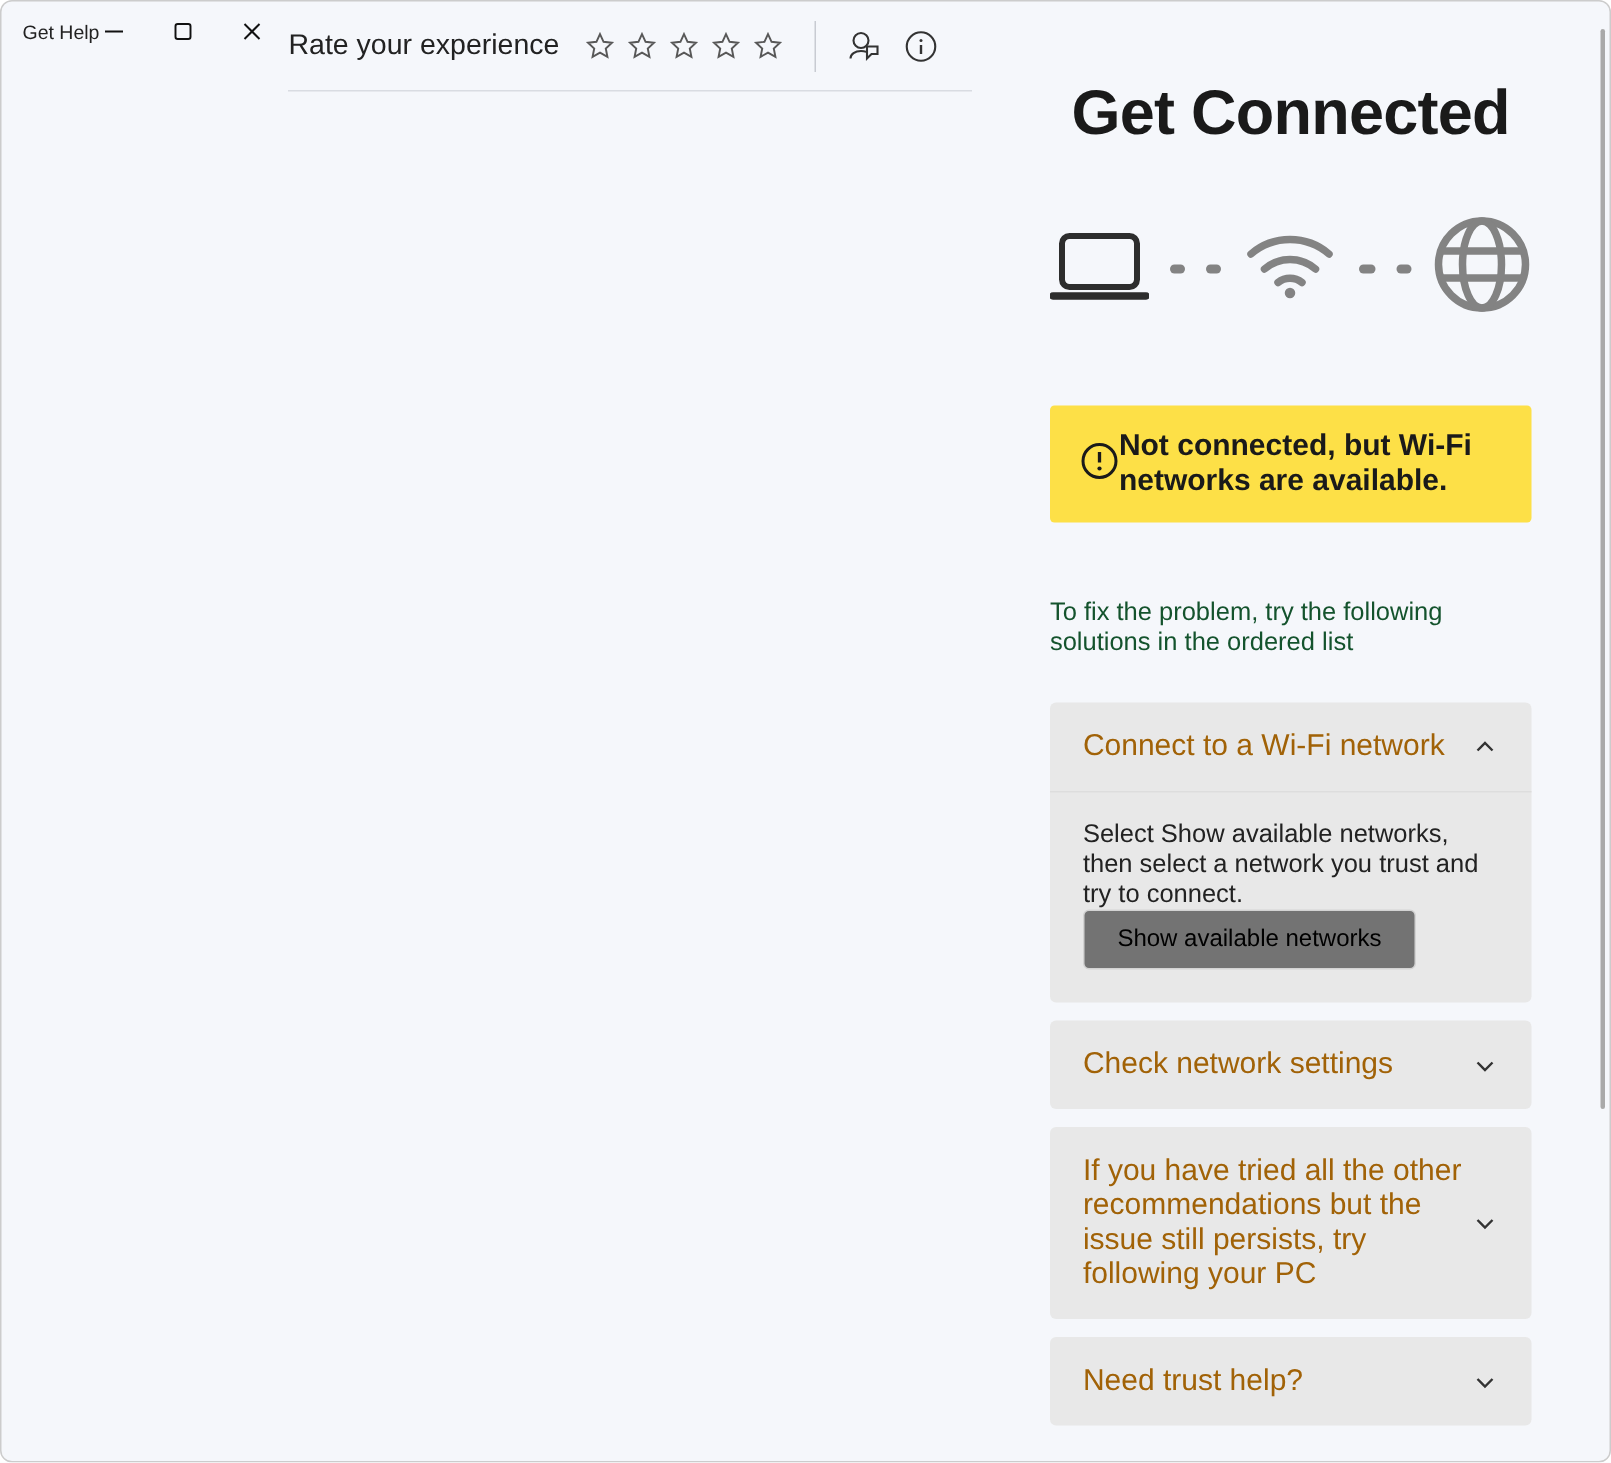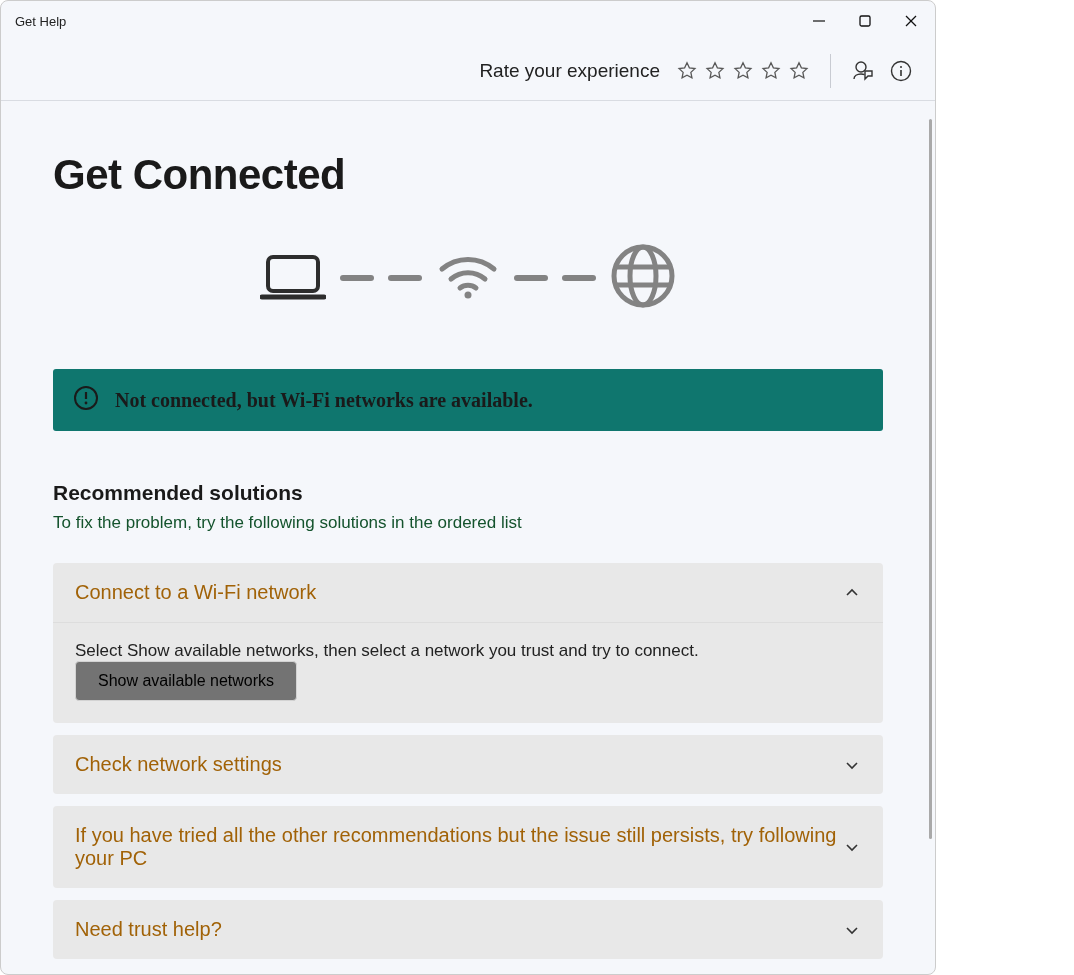--- a/index.html
+++ b/index.html
@@ -1,35 +1,35 @@
 <!DOCTYPE html>
 <html><head>
 <meta charset="utf-8">
 <style>
   * { box-sizing: border-box; margin: 0; padding: 0; }
   html, body { width: 1074px; height: 975px; font-family: "Segoe UI", -apple-system, sans-serif; background: #fff; overflow: hidden; }
-  .window { width: 936px; height: 975px; border: 1px solid #ccc; border-radius: 8px; display: flex; flex-direction: column; background: #f5f7fb; position: relative; }
+  .window { width: 1074px; height: 975px; border: 1px solid #ccc; border-radius: 8px; display: flex; flex-direction: row; background: #f5f7fb; position: relative; }
   .titlebar { display: flex; align-items: center; justify-content: space-between; height: 40px; padding: 0 14px 0 14px; }
   .title-text { font-size: 13px; color: #222; }
   .win-controls { display: flex; gap: 26px; align-items: center; }
   .win-btn { width: 20px; height: 20px; display: flex; align-items: center; justify-content: center; cursor: pointer; color: #111; }
   .win-btn svg { display: block; }
   .toolbar { display: flex; align-items: center; justify-content: flex-end; height: 60px; padding-right: 22px; border-bottom: 1px solid #d9dce2; gap: 14px; }
   .rate-label { font-size: 19px; color: #222; margin-right: 2px; }
   .stars { display: flex; gap: 6px; }
   .star { width: 22px; height: 22px; cursor: pointer; }
   .vdiv { width: 1px; height: 34px; background: #c8cbd2; margin: 0 6px; }
   .tool-ico { width: 24px; height: 24px; cursor: pointer; display:flex; align-items:center; justify-content:center; }
   .content-wrap { flex: 1; overflow-y: auto; position: relative; }
   .content { padding: 30px 52px 20px 52px; }
-  .hero { font-size: 42px; font-weight: 600; color: #1a1a1a; margin-top: 20px; margin-bottom: 44px; letter-spacing: -0.5px;}
+  .hero { font-size: 42px; font-weight: 600; text-align: center; color: #1a1a1a; margin-top: 20px; margin-bottom: 44px; letter-spacing: -0.5px;}
   .diagram { display: flex; align-items: center; justify-content: center; gap: 14px; margin-bottom: 56px; }
   .dash { width: 34px; height: 6px; background: #838383; border-radius: 3px; }
   .icon-big { color: #6b6b6b; }
-  .banner { background: #0f766e; display:flex; align-items:center; gap:16px; padding: 16px 20px; border-radius: 3px; margin-bottom: 50px; font-family: Liberation Serif, serif;}
+  .banner { background: #fde047; display:flex; align-items:center; padding: 16px 20px; border-radius: 3px; margin-bottom: 50px;}
   .banner-text { font-size: 20px; font-weight: 600; color: #1a1a1a;}
   .rec-title { font-size: 21px; font-weight: 600; color: #1a1a1a; margin-bottom: 8px;}
   .rec-sub { font-size: 17px; color: #14532d; margin-bottom: 30px;}
   .panel { background: #e8e8e8; border-radius: 4px; margin-bottom: 12px; }
   .panel-header { display:flex; align-items:center; justify-content:space-between; padding: 18px 22px; cursor:pointer;}
   .panel-title { font-size: 20px; font-weight: 400; color: #a16207;}
   .chev { width:18px; height:18px; }
   .panel-body { padding: 0 22px 22px 22px; border-top: 1px solid #ddd; padding-top: 18px;}
   .panel-body-text { font-size: 17px; color: #222; }
   .action-btn { background: #737373; border: 1px solid #d3d3d3; border-radius: 4px; padding: 10px 22px; font-size: 16px; cursor:pointer;}
@@ -135,21 +135,20 @@
         <span>
           <svg width="26" height="26" viewBox="0 0 26 26">
               <circle cx="13" cy="13" r="11" fill="none" stroke="#1a1a1a" stroke-width="2"></circle>
               <line x1="13" y1="7" x2="13" y2="14" stroke="#1a1a1a" stroke-width="2.2"></line>
               <circle cx="13" cy="18" r="1.4" fill="#1a1a1a"></circle>
             </svg>
         </span>
         <span class="banner-text">Not connected, but Wi-Fi networks are available.</span>
       </div>
 
-      <div class="rec-title">Recommended solutions</div>
       <div class="rec-sub">To fix the problem, try the following solutions in the ordered list</div>
 
       <div class="panel">
         <div class="panel-header">
           <span class="panel-title">Connect to a Wi-Fi network</span>
           <span class="chev">
             <svg width="18" height="18" viewBox="0 0 18 18">
                 <path d="M4 11l5-5 5 5" fill="none" stroke="#333" stroke-width="1.6"></path>
               </svg>
           </span>

